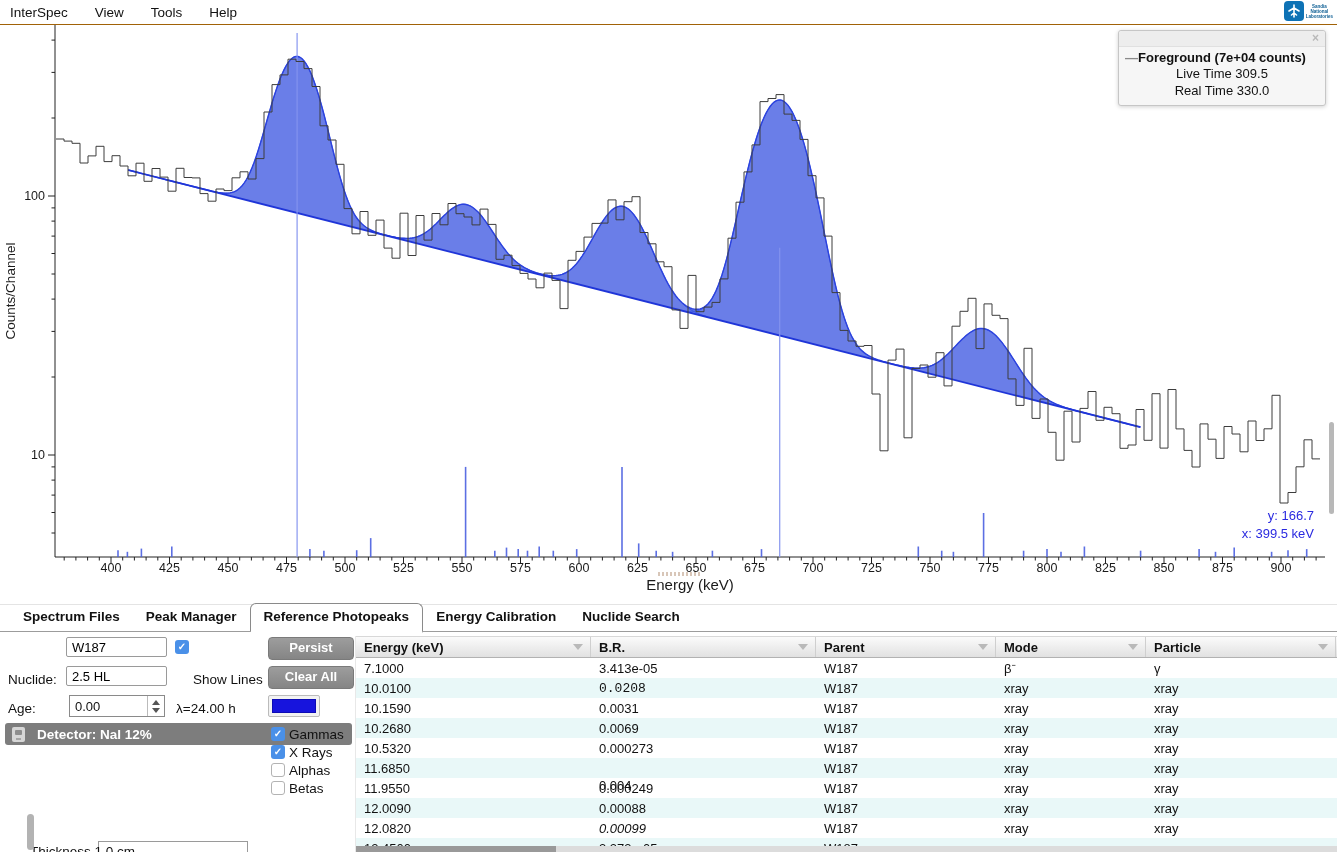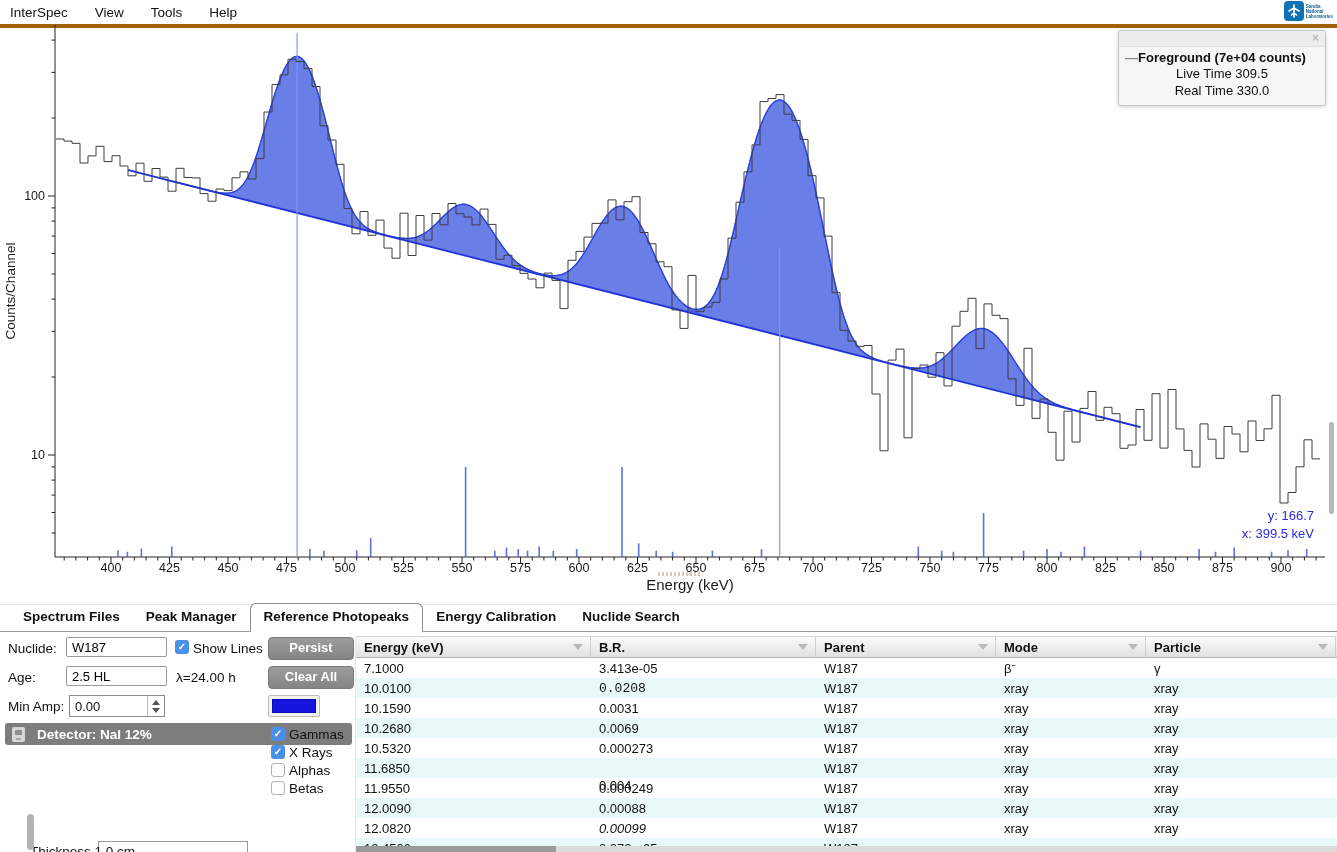--- a/index.html
+++ b/index.html
@@ -1,20 +1,20 @@
 <!DOCTYPE html>
 <html><head>
 <meta charset="utf-8">
 <style>
   html,body{margin:0;padding:0;}
   body{width:1337px;height:852px;position:relative;overflow:hidden;background:#fff;
        font-family:"Liberation Sans",sans-serif;color:#111;}
   
   #menubar{position:absolute;top:0;left:0;right:0;height:24px;background:#fff;
-           border-bottom:4px solid #a16207;display:flex;align-items:center;}
+           border-bottom:1px solid #a16207;display:flex;align-items:center;text-align:center;}
   #menu-items{display:flex;align-items:center;padding-left:10px;}
   .menu-item{font-size:13.5px;margin-right:27px;cursor:default;}
   #logo{position:absolute;right:4px;top:1px;display:flex;align-items:center;gap:2px;}
   #logo .mark{width:20px;height:20px;background:#0e72b5;border-radius:4px;display:flex;
               align-items:center;justify-content:center;}
   #logo .ltxt{display:flex;flex-direction:column;line-height:5px;}
   #logo .ltxt span{font-size:4.5px;color:#0e5f94;font-weight:bold;}
   
   #chart{position:absolute;top:24px;left:0;width:1337px;height:580px;}
   #legend{position:absolute;left:1118px;top:30px;width:206px;background:#f6f6f6;
@@ -32,21 +32,21 @@
                background:repeating-linear-gradient(90deg,#d8c6b8 0 2px,#fff 2px 4px);}
   
   #tabbar{position:absolute;top:604px;left:0;right:0;height:28px;background:#fff;box-sizing:border-box;
           border-top:1px solid #e4e4e4;border-bottom:1px solid #9c9c9c;display:flex;
           align-items:flex-end;padding-left:10px;}
   .tab{font-weight:bold;font-size:13.5px;padding:5px 13px 7px;white-space:nowrap;cursor:default;}
   .tab.active{border:1px solid #8a8a8a;border-bottom:2px solid #fff;border-radius:6px 6px 0 0;
               margin-bottom:-2px;background:#fff;}
   
   #refpanel{position:absolute;top:632px;left:0;width:355px;bottom:0;background:#fff;overflow:hidden;}
-  .flabel{position:absolute;font-size:13.5px;}
+  .flabel{position:absolute;font-size:13.5px;margin-top:31px;}
   .tinput{position:absolute;border:1px solid #9a9a9a;border-radius:2px;background:#fff;
           font-size:13px;font-family:"Liberation Sans",sans-serif;padding:0 0 0 5px;box-sizing:border-box;}
   .gbtn{position:absolute;width:84px;height:21px;background:linear-gradient(#9d9d9d,#858585);
         border:1px solid #7a7a7a;border-radius:4px;color:#fff;font-weight:bold;font-size:13px;
         text-align:center;line-height:19px;cursor:default;}
   .cb{width:14px;height:14px;border-radius:3px;display:inline-block;box-sizing:border-box;
       text-align:center;font-size:10px;line-height:14px;color:#fff;font-weight:bold;flex:none;}
   .cb.on{background:#4a90e8;}
   .cb.off{background:#fff;border:1px solid #b3b3b3;}
   #spinbox{position:absolute;left:69px;top:63px;width:96px;height:22px;border:1px solid #8a8a8a;

